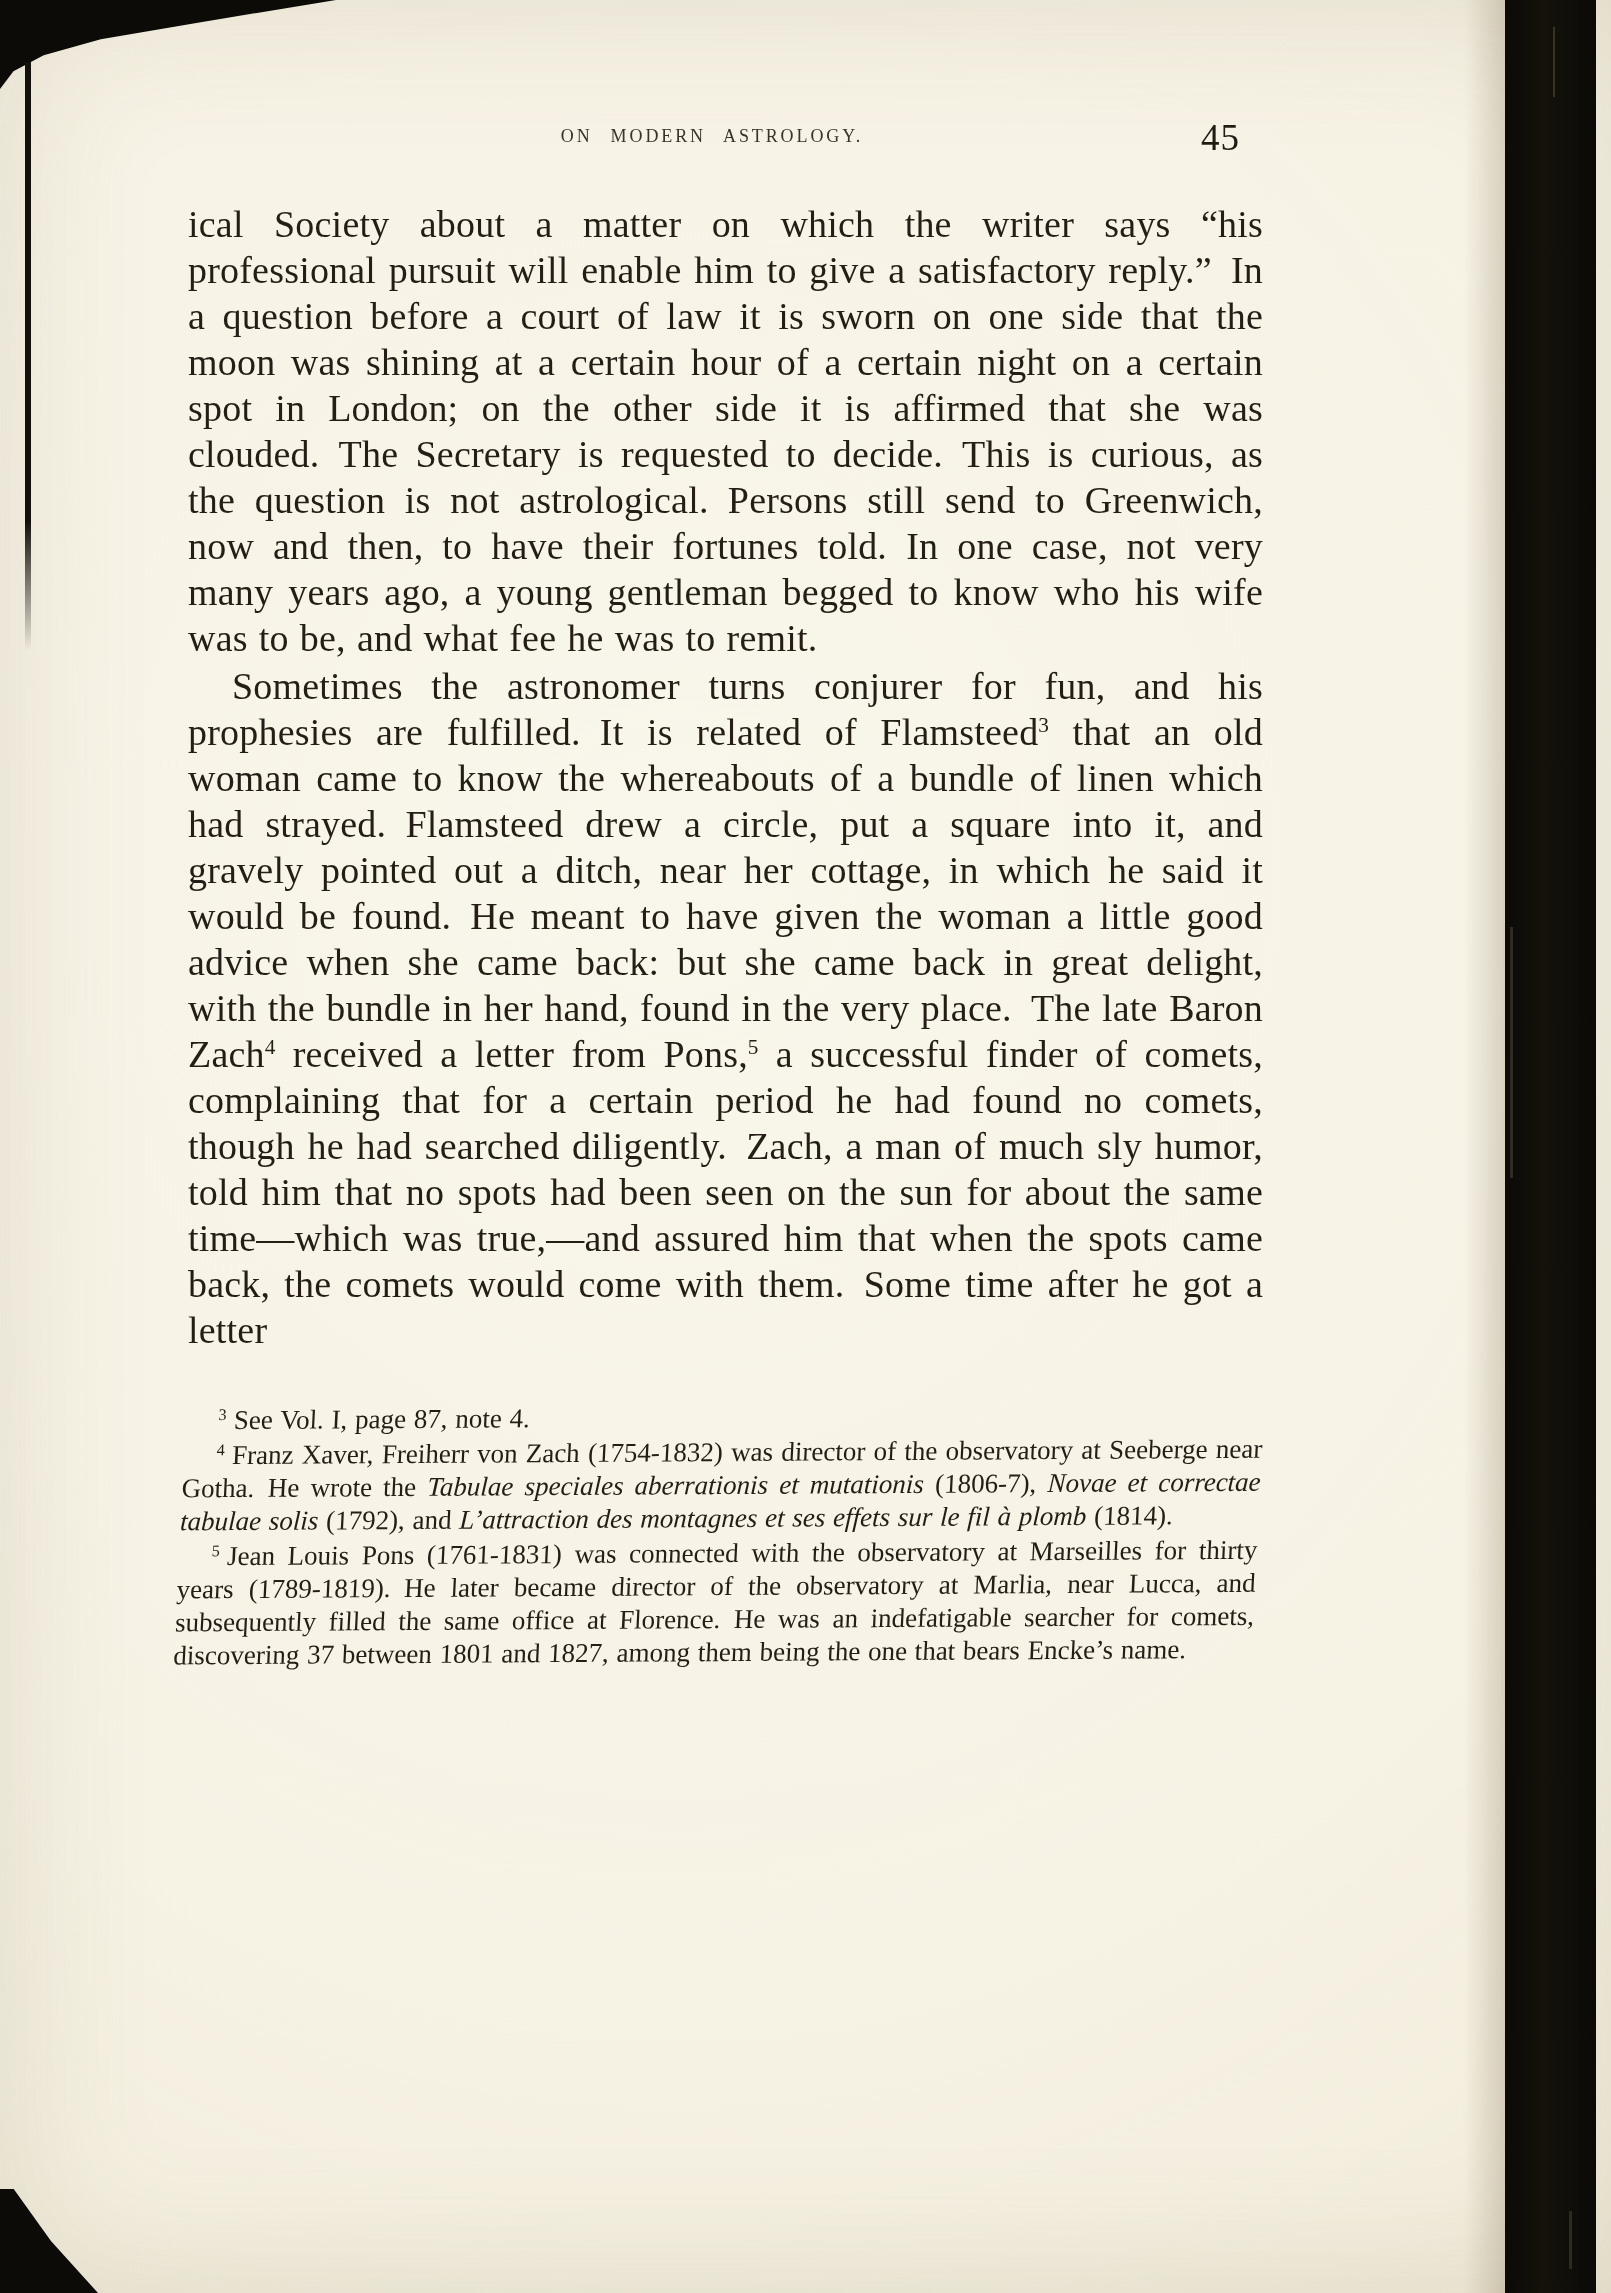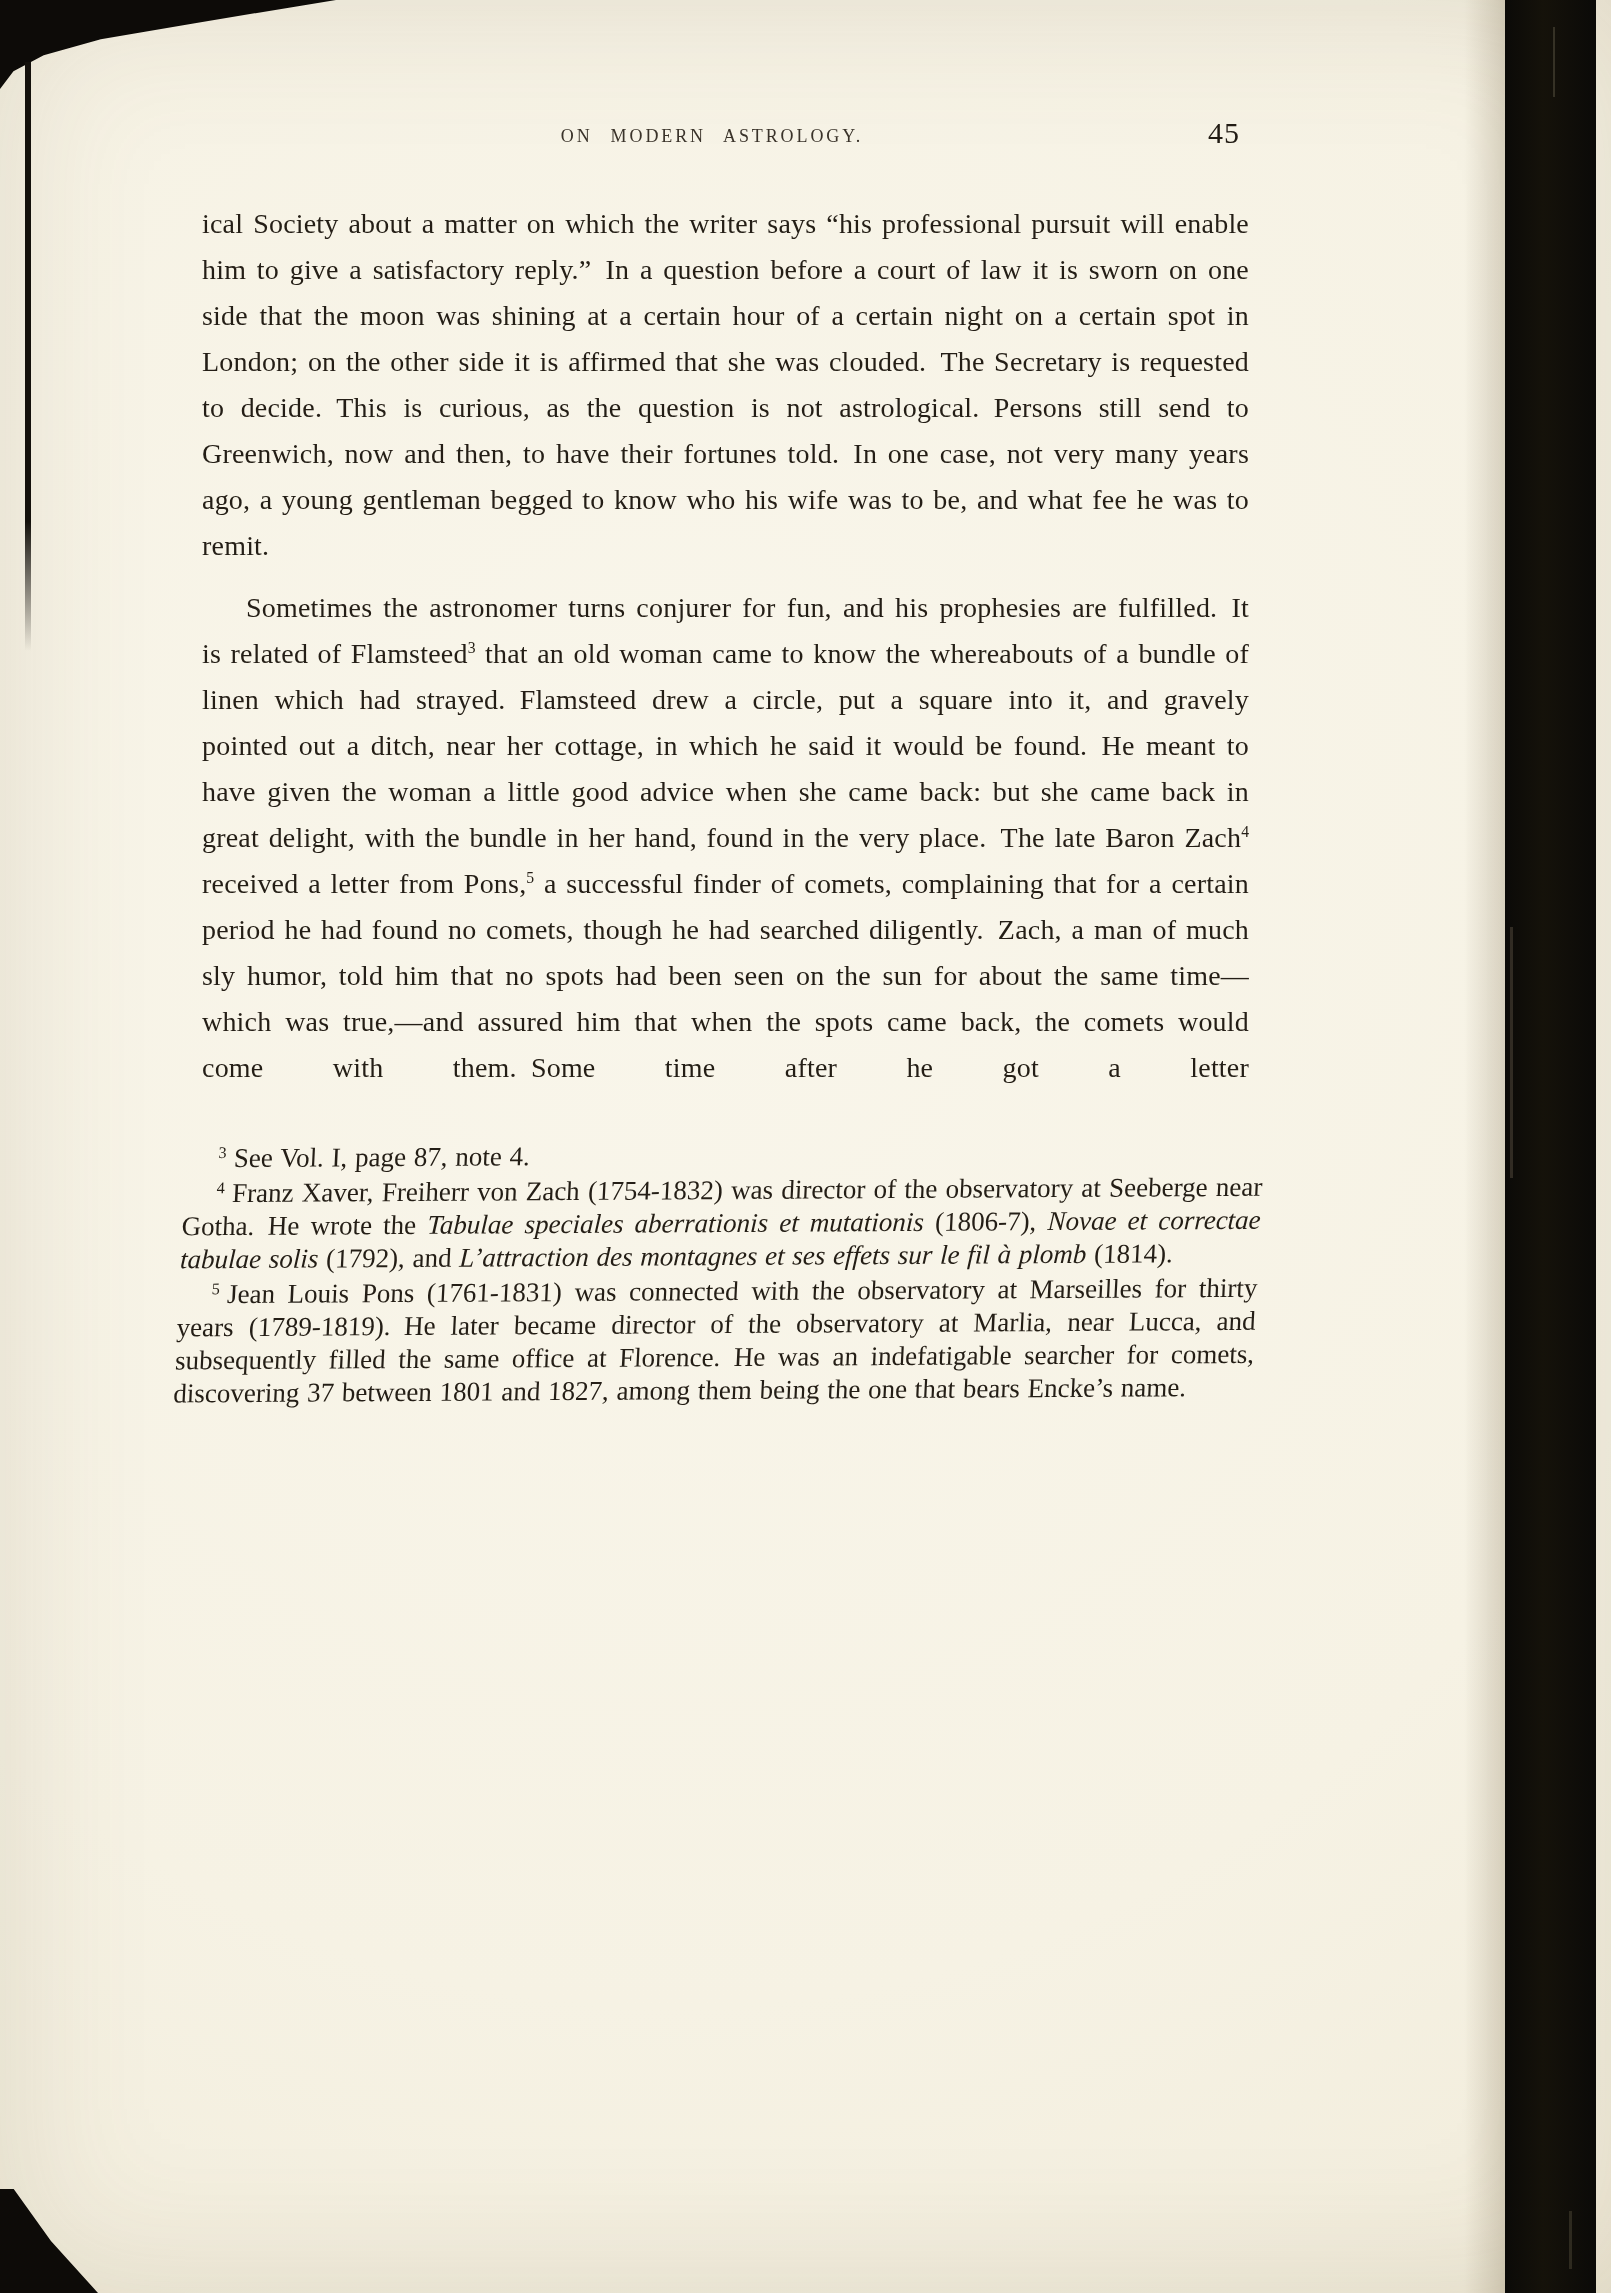--- a/index.html
+++ b/index.html
@@ -49,26 +49,26 @@
   .running-title {
     text-align: center;
     font-size: 18px;
     letter-spacing: 2.9px;
     word-spacing: 10.6px;
     color: #3a332a;
     transform: translateX(-13.5px);
   }
   .page-number {
     position: absolute; right: 25px; top: -9.7px;
-    font-size: 30px; letter-spacing: 1px; color: #211b13;
+    font-size: 37px; letter-spacing: 1px; color: #211b13;
   }
 
   .body-para {
-    margin: 16px;
-    font-size: 28px;
+    margin: 2px;
+    font-size: 38px;
     line-height: 46px;
     text-align: justify;
     letter-spacing: 0.2px;
     word-spacing: 1.4px;
     color: #241e16;
     font-family: Liberation Serif, serif;
   }
   .body-para.first { margin-top: 31px; }
   .body-para.indented { text-indent: 44px; text-align-last: justify; }
   .body-para sup { font-size: 56%; line-height: 0; vertical-align: 0.62em; letter-spacing: 0; }

